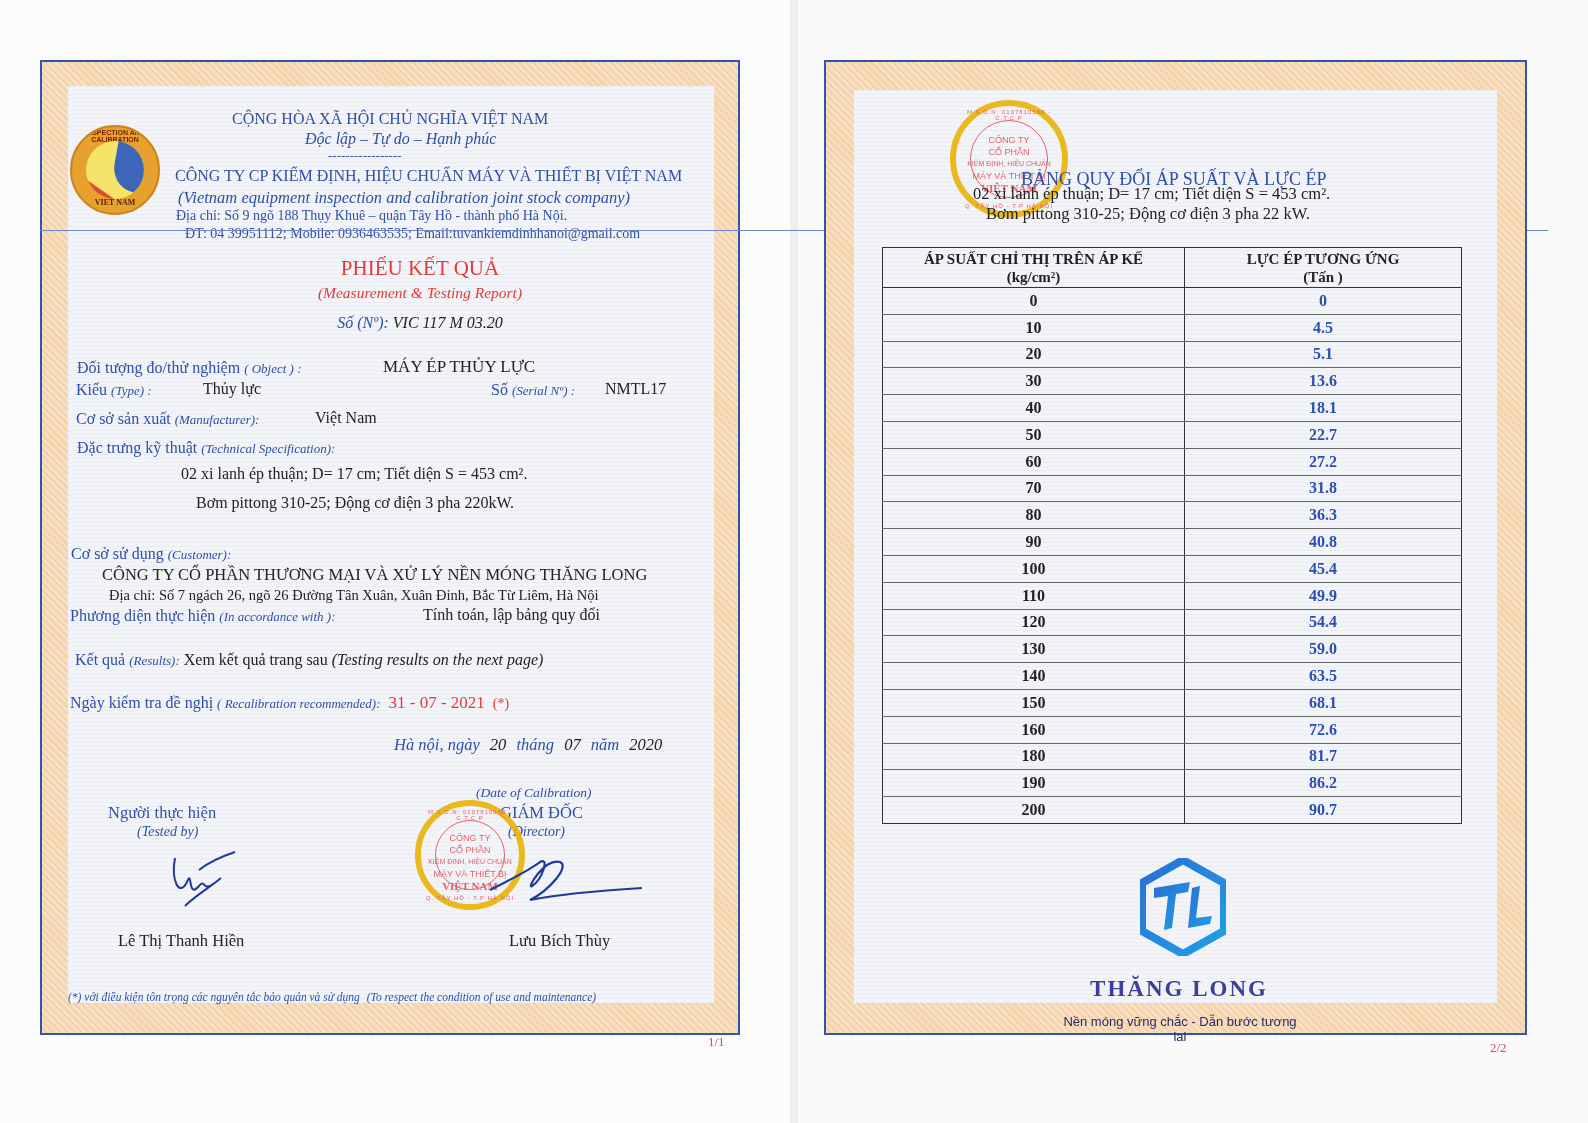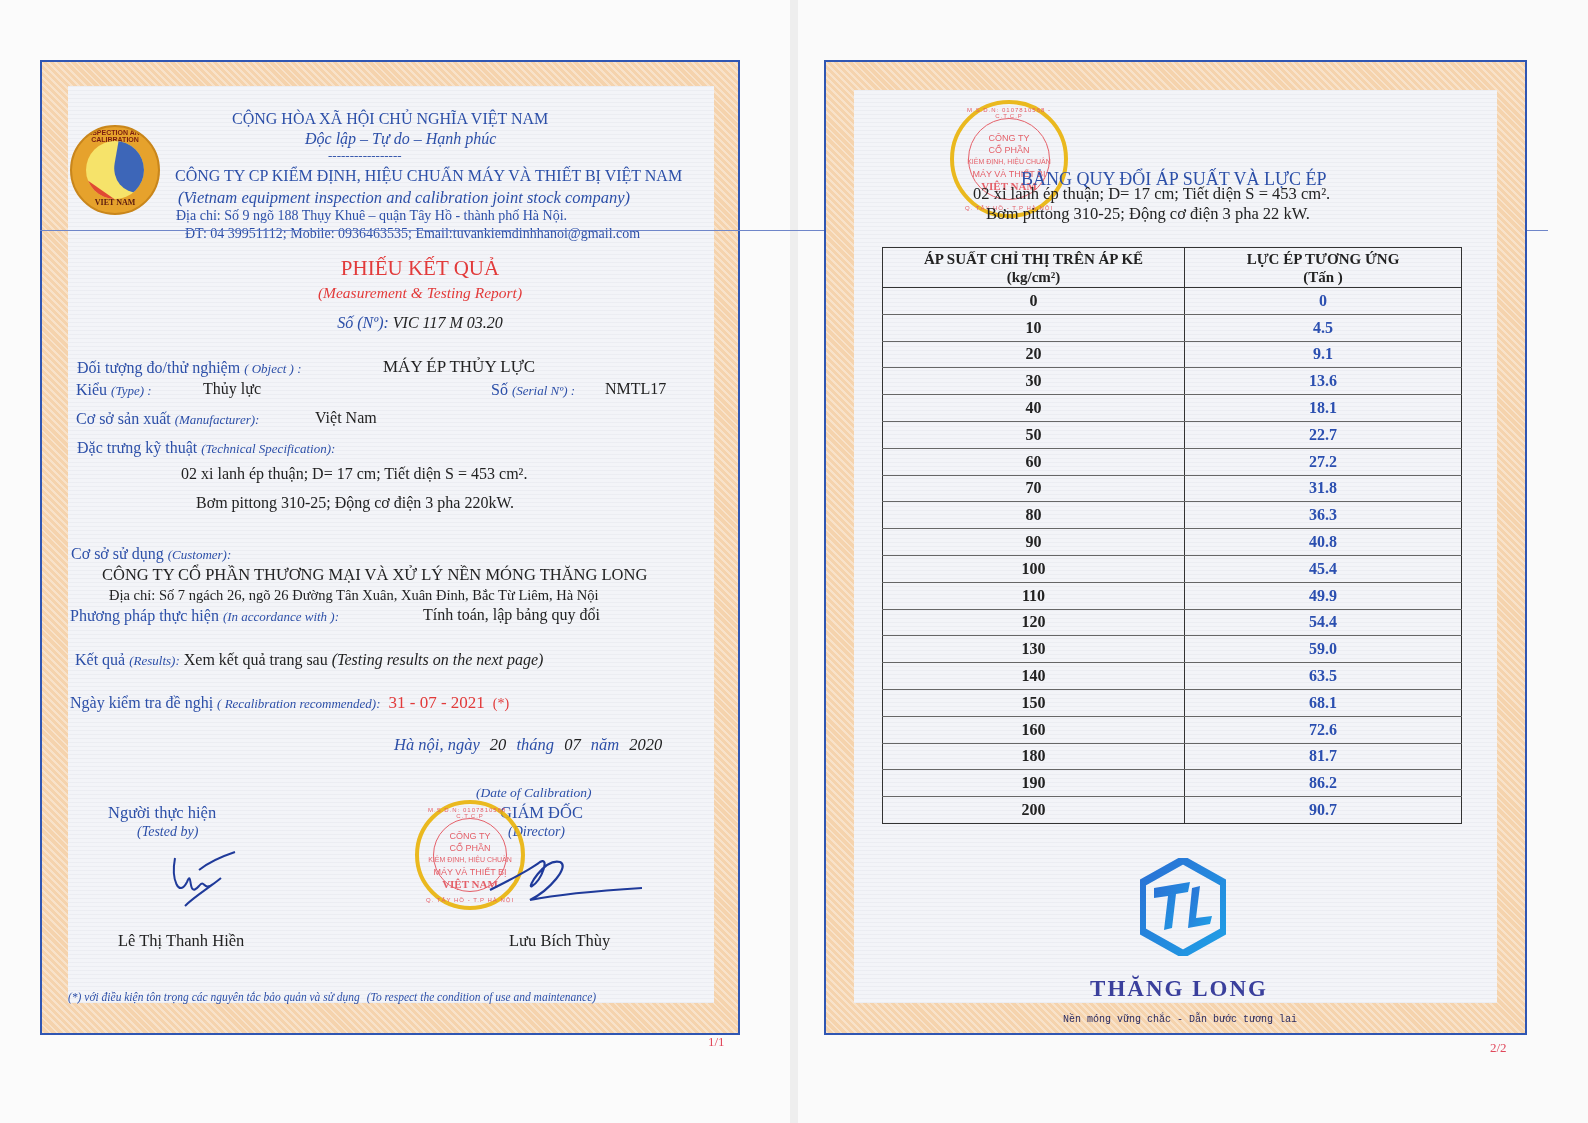--- a/index.html
+++ b/index.html
@@ -35,42 +35,42 @@
 
   
   .ic-logo { position: absolute; left: 70px; top: 125px; width: 90px; height: 90px; border-radius: 50%; background: #e6a22c; border: 2px solid #c9861b; overflow: hidden; }
   .ic-logo .disk { position: absolute; left: 14px; top: 14px; width: 58px; height: 58px; border-radius: 50%; overflow: hidden; background: #f6e36a; }
   .ic-logo .blue-part { position: absolute; left: 28px; top: 0; width: 34px; height: 52px; background: #3d66b8; border-radius: 0 0 0 30px; transform: skewX(-10deg); }
   .ic-logo .red-part { position: absolute; left: -6px; top: 34px; width: 70px; height: 30px; background: #e04a33; transform: rotate(35deg); transform-origin: left top; }
   .ic-logo .ring-text { position: absolute; left: 0; top: 2px; width: 100%; text-align: center; font-size: 7px; font-weight: bold; color: #7a1d10; font-family: "Liberation Sans", sans-serif; }
   .ic-logo .bottom-text { position: absolute; left: 0; bottom: 6px; width: 100%; text-align: center; font-size: 8px; font-weight: bold; color: #5a1a10; }
 
   
-  .stamp { position: absolute; border-radius: 50%; border: 4px solid #eab308; color: #e3505a; font-family: "Liberation Sans", sans-serif; opacity: 0.9; }
+  .stamp { position: absolute; border-radius: 50%; border: 6px solid #eab308; color: #e3505a; font-family: "Liberation Sans", sans-serif; opacity: 0.9; }
   .stamp .inner-ring { position: absolute; left: 14px; top: 14px; right: 14px; bottom: 14px; border-radius: 50%; border: 1.5px solid #e3505a; }
   .stamp .lines { position: absolute; left: 0; right: 0; text-align: center; font-size: 9px; line-height: 12px; }
   .stamp .lines .big { font-size: 11px; font-weight: bold; font-family: "Liberation Serif", serif; }
   .stamp .arc-top { position: absolute; left: 0; right: 0; top: 3px; text-align: center; font-size: 8px; letter-spacing: 1px; }
   .stamp .arc-bot { position: absolute; left: 0; right: 0; bottom: 3px; text-align: center; font-size: 8px; letter-spacing: 1px; }
 
   
   .sig { position: absolute; }
 
   
   table.conv { position: absolute; left: 882px; top: 247px; width: 580px; border-collapse: collapse; font-family: "Liberation Serif", serif; }
   table.conv th { border: 1.5px solid #333; font-size: 15px; font-weight: bold; color: #222; height: 40px; line-height: 18px; font-weight: bold; }
   table.conv td { border-left: 1.5px solid #333; border-right: 1.5px solid #333; border-bottom: 1px solid #666; height: 26.8px; font-size: 16px; font-weight: bold; text-align: center; }
   table.conv tr:last-child td { border-bottom: 1.5px solid #333; }
   table.conv td.p { color: #222; width: 302px; }
   table.conv td.f { color: #2b4fb0; }
 
   
   .tl-logo { position: absolute; left: 1140px; top: 858px; width: 86px; height: 98px; }
   .tl-name { position: absolute; left: 1064px; top: 976px; width: 230px; text-align: center; font-family: Liberation Serif, serif; font-weight: bold; font-size: 23px; letter-spacing: 2px; color: #3a3f9c; }
-  .tl-slogan { position: absolute; left: 1060px; top: 1014px; width: 240px; text-align: center; font-family: Liberation Mono, monospace; font-size: 10px; color: #2a2a60; }
+  .tl-slogan { position: absolute; left: 1060px; top: 1014px; width: 240px; text-align: center; font-family: Liberation Sans, sans-serif; font-size: 13px; color: #2a2a60; }
 </style>
 </head>
 <body>
 
 <div class="sheet left"></div>
 <div class="gutter"></div>
 <div class="sheet right"></div>
 
 <div class="frame left">
     <div class="inner"></div>
@@ -134,21 +134,21 @@
 <div class="abs dark b" style="left:196px;top:494px;font-size:16px;">Bơm pittong 310-25; Động cơ  điện 3 pha 220kW.</div>
 
 <div class="abs" style="left:71px;top:545px;font-size:16px;">
   <span class="blue b">Cơ sở sử dụng</span>
   <span class="blue i" style="font-size:13px;">(Customer):</span>
 </div>
 <div class="abs dark b" style="left:102px;top:565px;font-size:16.5px;">CÔNG TY CỔ PHẦN THƯƠNG MẠI VÀ XỬ LÝ NỀN MÓNG THĂNG LONG</div>
 <div class="abs dark b" style="left:109px;top:587px;font-size:14.5px;">Địa chỉ: Số 7 ngách 26, ngõ 26 Đường Tân Xuân, Xuân Đỉnh, Bắc Từ Liêm, Hà Nội</div>
 
 <div class="abs" style="left:70px;top:607px;font-size:16px;">
-  <span class="blue b">Phương pháp thực hiện</span>
+  <span class="blue b">Phương diện thực hiện</span>
   <span class="blue i" style="font-size:13px;">(In accordance with ):</span>
 </div>
 <div class="abs dark b" style="left:423px;top:606px;font-size:16px;">Tính toán, lập bảng quy đổi</div>
 
 <div class="abs" style="left:75px;top:651px;font-size:16px;">
   <span class="blue b">Kết quả</span>
   <span class="blue i" style="font-size:13px;">(Results):</span>
   <span class="dark b">Xem kết quả trang sau</span>
   <span class="dark i">(Testing results on the next page)</span>
 </div>
@@ -244,21 +244,21 @@
       <tr>
         <td class="p">0</td>
         <td class="f">0</td>
       </tr>
       <tr>
         <td class="p">10</td>
         <td class="f">4.5</td>
       </tr>
       <tr>
         <td class="p">20</td>
-        <td class="f">9.1</td>
+        <td class="f">5.1</td>
       </tr>
       <tr>
         <td class="p">30</td>
         <td class="f">13.6</td>
       </tr>
       <tr>
         <td class="p">40</td>
         <td class="f">18.1</td>
       </tr>
       <tr>

